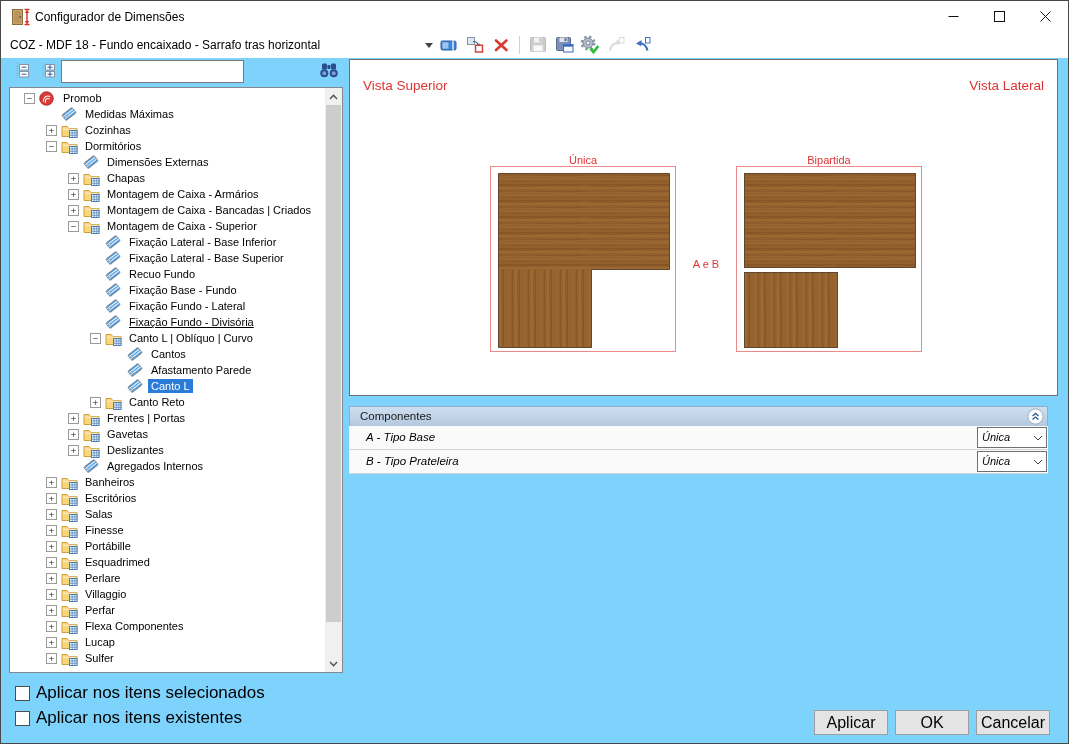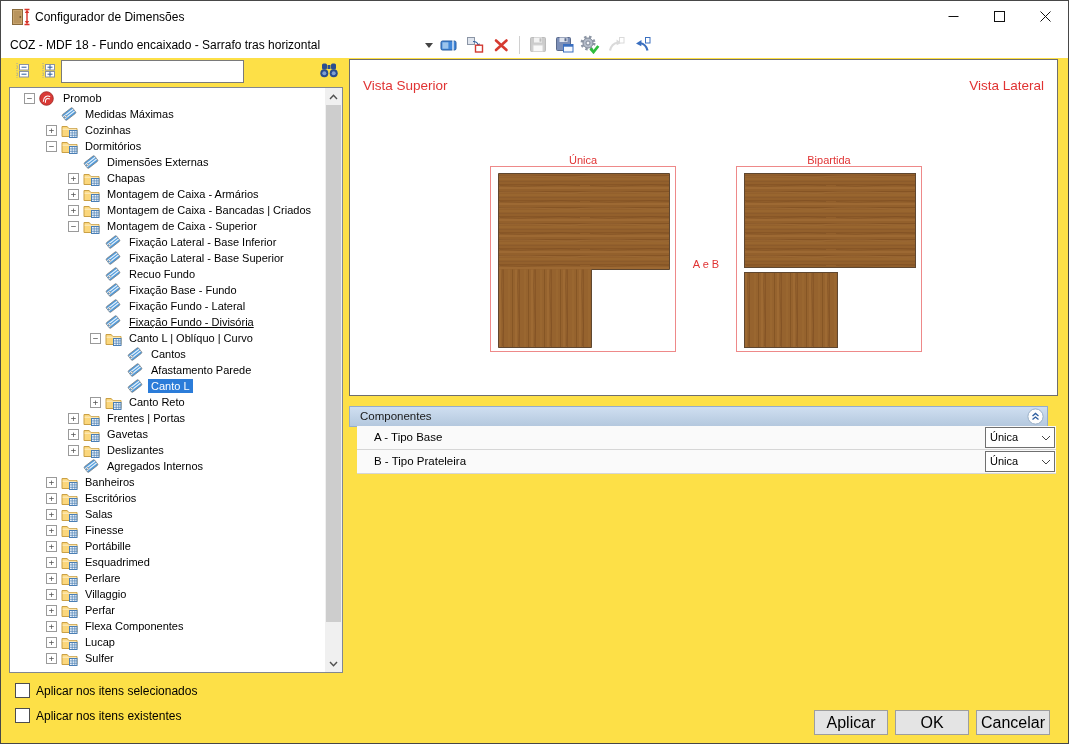--- a/index.html
+++ b/index.html
@@ -1,17 +1,17 @@
 <!DOCTYPE html>
 <html style="--red-text: #e03333; --sel-blue: #2b7cd9;"><head>
 <meta charset="utf-8">
 <style>
   html,body{margin:0;padding:0;background:#ddd;}
   .window{
-    position:relative;width:1067px;height:742px;background:#fde047;
+    position:relative;width:1067px;height:742px;background:#7dd3fc;
     border:1px solid #474747;font-family:"Liberation Sans",sans-serif;
     overflow:hidden;color:#000;
   }
   
   .titlebar{position:absolute;left:0;top:0;width:100%;height:31px;background:#fff;}
   .title-icon{position:absolute;left:9px;top:6px;width:22px;height:20px;}
   .title-text{position:absolute;left:34px;top:9px;font-size:12px;color:#000;white-space:nowrap;}
   .winbtn{position:absolute;top:0;width:46px;height:31px;display:flex;align-items:center;justify-content:center;}
   .winbtn.min{right:92px;} .winbtn.max{right:46px;} .winbtn.close{right:0;}
   
@@ -51,31 +51,31 @@
   .diag-label{position:absolute;width:186px;text-align:center;font-size:11px;color:var(--red-text,#e03333);top:94px;}
   .diag-label.unica{left:140px;} .diag-label.bipartida{left:386px;}
   .diagram{position:absolute;top:106px;width:186px;height:186px;}
   .diagram.unica{left:140px;} .diagram.bipartida{left:386px;}
   .aeb{position:absolute;left:326px;top:198px;width:60px;text-align:center;font-size:11px;color:var(--red-text,#e03333);}
   
   .comp-header{position:absolute;left:348px;top:405px;width:697px;height:19px;
     background:linear-gradient(#cfdff1,#b4c8de);border:1px solid #94accc;}
   .comp-title{position:absolute;left:10px;top:3px;font-size:11.5px;color:#1a1a1a;}
   .comp-collapse{position:absolute;right:3px;top:1px;width:17px;height:17px;}
-  .comp-rows{position:absolute;left:356px;top:425px;width:699px;}
+  .comp-rows{position:absolute;left:348px;top:425px;width:699px;font-style:italic;}
   .crow{position:relative;height:23px;border-bottom:1px solid #d6d6d6;background:#fafafa;}
   .crow .clabel{position:absolute;left:17px;top:5px;font-size:11.5px;}
   .ccombo{position:absolute;right:1px;top:1px;width:68px;height:19px;border:1px solid #707070;background:#fff;}
   .ccombo .cval{position:absolute;left:4px;top:3px;font-size:11px;}
   .ccombo svg{position:absolute;right:3px;top:7px;}
   
   .chk{position:absolute;left:14px;display:flex;align-items:center;gap:6px;}
   .chk.first{top:682px;} .chk.second{top:707px;}
   .chk .box{width:13px;height:13px;border:1px solid #4d4d4d;background:#fff;flex:0 0 auto;}
-  .chk .lbl{font-size:12px;}
+  .chk .lbl{font-size:17px;}
   .btn{position:absolute;top:709px;width:72px;height:23px;background:#e4e4e4;border:1px solid #9e9e9e;
     font-size:16px;display:flex;align-items:center;justify-content:center;}
   .btn.apply{left:813px;} .btn.ok{left:894px;} .btn.cancel{left:975px;}
   .hiddendefs{position:absolute;width:0;height:0;overflow:hidden;}
 </style>
 </head>
 <body>
 
 <div class="window">
 

